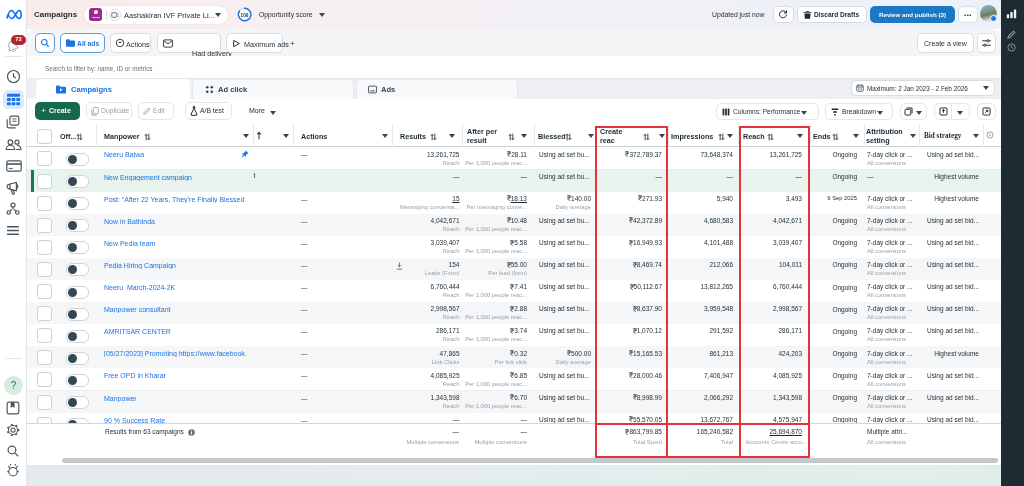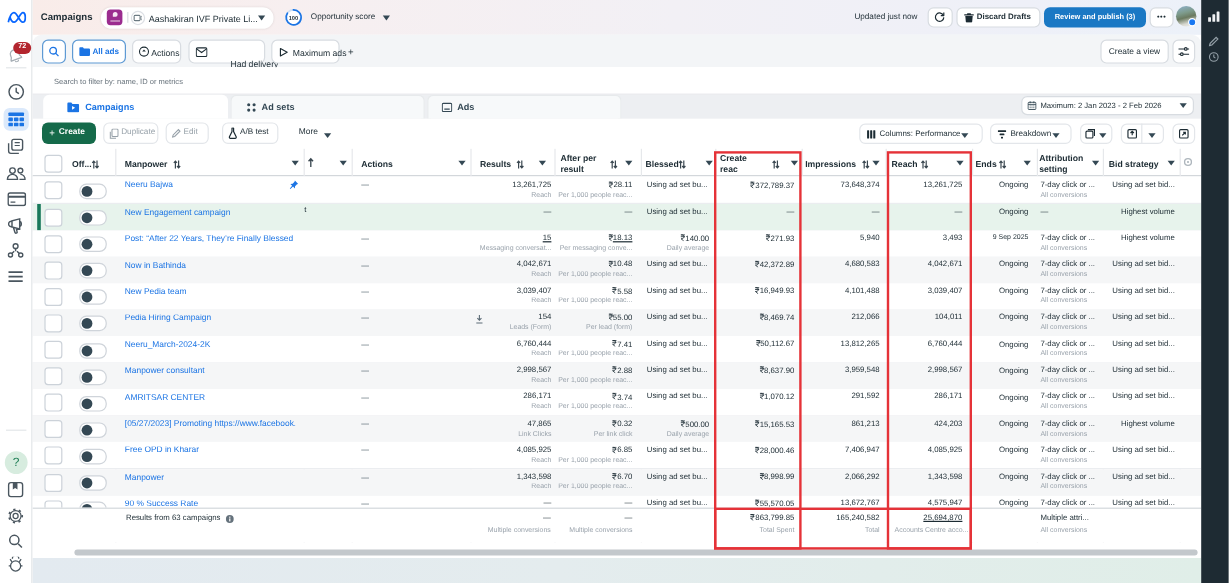--- a/index.html
+++ b/index.html
@@ -117,21 +117,21 @@
 <div class="abs" style="left:71px;top:84.5px;font-size:7.6px;font-weight:bold;color:#1b74e4;">Campaigns</div>
 <div class="abs" style="left:192px;top:79px;width:162px;height:20px;background:#f7f9fa;border-radius:5px 5px 0 0;border:1px solid #e7eaec;border-bottom:none;box-sizing:border-box;"></div>
 <svg class="abs" style="left:205px;top:85px" width="9" height="9" viewBox="0 0 16 16">
     <g fill="#344854">
       <circle cx="4" cy="4" r="2.3"></circle>
       <circle cx="12" cy="4" r="2.3"></circle>
       <circle cx="4" cy="12" r="2.3"></circle>
       <circle cx="12" cy="12" r="2.3"></circle>
     </g>
   </svg>
-<div class="abs" style="left:218px;top:85px;font-size:7.6px;font-weight:bold;color:#344854;">Ad sets</div>
+<div class="abs" style="left:218px;top:85px;font-size:7.6px;font-weight:bold;color:#344854;">Ad click</div>
 <div class="abs" style="left:356px;top:79px;width:162px;height:20px;background:#f7f9fa;border-radius:5px 5px 0 0;border:1px solid #e7eaec;border-bottom:none;box-sizing:border-box;"></div>
 <svg class="abs" style="left:368px;top:85px" width="9" height="9" viewBox="0 0 16 16">
     <g fill="none" stroke="#344854" stroke-width="1.6">
       <rect x="1" y="2" width="14" height="12" rx="1.5"></rect>
       <path d="M4 10.5h8"></path>
     </g>
   </svg>
 <div class="abs" style="left:381px;top:85px;font-size:7.6px;font-weight:bold;color:#344854;">Ads</div>
 
 <div class="abs" style="left:851px;top:80px;width:144px;height:16px;background:#fff;border:1px solid #d8dce1;border-radius:5px;box-sizing:border-box;"></div>
@@ -294,21 +294,21 @@
 <svg class="abs" style="left:832px;top:132.5px" width="7" height="8" viewBox="0 0 10 12">
     <g stroke="#39464f" stroke-width="1.5" fill="none">
       <path d="M3 11V2M1 4l2-2.2L5 4"></path>
       <path d="M7 1v9M5 8l2 2.2L9 8"></path>
     </g>
   </svg>
 <div class="abs" style="left:853px;top:134px;width:0;height:0;border-left:3.2px solid transparent;border-right:3.2px solid transparent;border-top:4.2px solid #344854;"></div>
 <div class="abs" style="left:866px;top:127px;font-size:7.2px;font-weight:bold;color:#1c2b33;white-space:nowrap;">Attribution</div>
 <div class="abs" style="left:866px;top:136px;font-size:7.2px;font-weight:bold;color:#1c2b33;white-space:nowrap;">setting</div>
 <div class="abs" style="left:910px;top:134px;width:0;height:0;border-left:3.2px solid transparent;border-right:3.2px solid transparent;border-top:4.2px solid #344854;"></div>
-<div class="abs" style="left:924px;top:132px;font-size:7.2px;font-weight:bold;color:#1c2b33;white-space:nowrap;">Bid strategy</div>
+<div class="abs" style="left:924px;top:132px;font-size:7.2px;font-weight:bold;color:#1c2b33;white-space:nowrap;font-family:Liberation Serif, serif;">Bid strategy</div>
 <div class="abs" style="left:973px;top:134px;width:0;height:0;border-left:3.2px solid transparent;border-right:3.2px solid transparent;border-top:4.2px solid #344854;"></div>
 <svg class="abs" style="left:986px;top:131px" width="8" height="8" viewBox="0 0 14 14">
     <circle cx="7" cy="7" r="5" fill="none" stroke="#aeb6bd" stroke-width="2"></circle>
     <circle cx="7" cy="7" r="1.6" fill="#aeb6bd"></circle>
   </svg>
 
 <div style="position:absolute;left:96px;top:124px;width:1px;height:341px;background:#e6e8eb;"></div>
 <div style="position:absolute;left:253px;top:124px;width:1px;height:341px;background:#e6e8eb;"></div>
 <div style="position:absolute;left:293px;top:124px;width:1px;height:341px;background:#e6e8eb;"></div>
 <div style="position:absolute;left:392px;top:124px;width:1px;height:341px;background:#e6e8eb;"></div>

